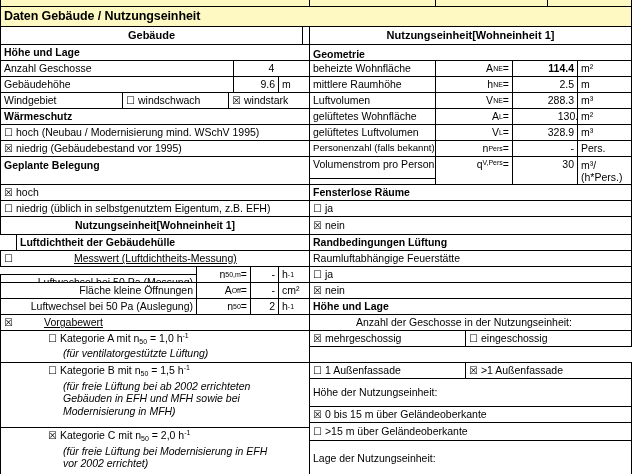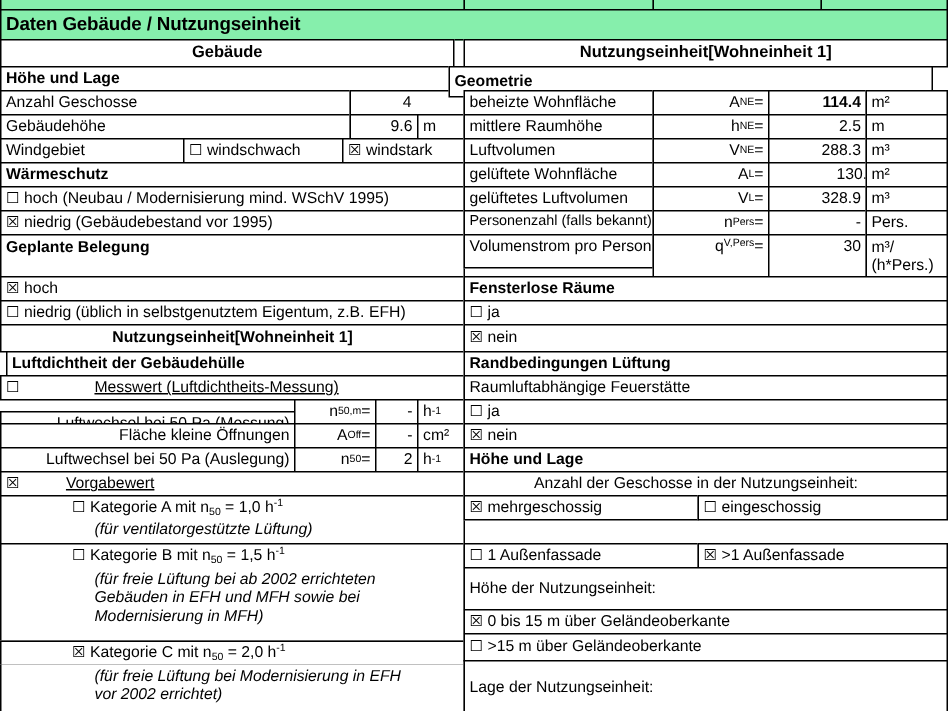--- a/index.html
+++ b/index.html
@@ -30,21 +30,21 @@
     align-items: center;
     white-space: nowrap;
     overflow: hidden;
     line-height: 1.05;
   }
   .cell.multi { white-space: normal; overflow: visible; }
   .cell.top    { align-items: flex-start; padding-top: 2px; }
   .bold   { font-weight: bold; }
   .center { justify-content: center; text-align: center; }
   .right  { justify-content: flex-end; text-align: right; }
-  .gray   { background: #86efac; }
+  .gray   { background: #fef9c3; }
   .nob-top    { border-top: none; font-style: italic; }
   .nob-bottom { border-bottom: none; }
 
   .title {
     font-size: 12.5px;
     font-weight: bold;
     letter-spacing: -0.1px;
   }
   .hdr { font-weight: bold; font-size: 11px; }
 
@@ -111,25 +111,25 @@
     <span class="cb">☒</span>
     <span class="lbl">hoch</span>
   </div>
   <div class="cell" style="left:0px; top:200px; width:310px; height:17px;">
     <span class="cb">☐</span>
     <span class="lbl">niedrig (üblich in selbstgenutztem Eigentum, z.B. EFH)</span>
   </div>
 
   <div class="cell bold center" style="left:0px; top:216px; width:310px; height:19px;">Nutzungseinheit[Wohneinheit 1]</div>
 
-  <div class="cell bold" style="left:4px; top:234px; width:310px; height:17px;">Luftdichtheit der Gebäudehülle</div>
+  <div class="cell bold" style="left:16px; top:234px; width:310px; height:17px;">Luftdichtheit der Gebäudehülle</div>
 
   <div class="cell" style="left:0px; top:250px; width:310px; height:17px;">
     <span class="cb">☐</span>
-    <span class="lbl ul" style="margin-left:17px;padding-left:30px;">Messwert (Luftdichtheits-Messung)</span>
+    <span class="lbl ul" style="margin-left:28px;padding-left:30px;">Messwert (Luftdichtheits-Messung)</span>
   </div>
 
   <div class="cell right" style="left:0px; top:274px; width:197px; height:17px;">Luftwechsel bei 50 Pa (Messung)</div>
   <div class="cell right" style="left:196px; top:266px; width:55px; height:17px;">
     <span>n</span>
       <span class="sub">50,m</span>
       <span>=</span>
   </div>
   <div class="cell right" style="left:250px; top:266px; width:29px; height:17px;">-</div>
   <div class="cell" style="left:278px; top:266px; width:32px; height:17px;">
@@ -185,21 +185,21 @@
     <span class="cb" style="margin-left:44px;">☒</span>
     <span class="lbl"><span>Kategorie C mit n</span><span class="sub">50</span><span> = 2,0 h</span><span class="sup">-1</span></span>
   </div>
   <div class="cell multi top nob-top nob-bottom" style="left:0px; top:443px; width:310px; height:33px; padding-left:62px; padding-top:2px;">
     <div>
       <span class="stack">(für freie Lüftung bei Modernisierung in EFH</span>
       <span class="stack">vor 2002 errichtet)</span>
     </div>
   </div>
 
-  <div class="cell bold" style="left:299px; top:44px; width:323px; height:21px;">Geometrie</div>
+  <div class="cell bold" style="left:309px; top:44px; width:323px; height:21px;">Geometrie</div>
 
   <div class="cell" style="left:309px; top:60px; width:127px; height:17px;">beheizte Wohnfläche</div>
   <div class="cell right" style="left:435px; top:60px; width:78px; height:17px;">
     <span>A</span>
       <span class="sub">NE</span>
       <span>=</span>
   </div>
   <div class="cell right" style="left:512px; top:60px; width:66px; height:17px;font-weight:bold;">114.4</div>
   <div class="cell" style="left:577px; top:60px; width:55px; height:17px;">m²</div>
 
@@ -214,21 +214,21 @@
 
   <div class="cell" style="left:309px; top:92px; width:127px; height:17px;">Luftvolumen</div>
   <div class="cell right" style="left:435px; top:92px; width:78px; height:17px;">
     <span>V</span>
       <span class="sub">NE</span>
       <span>=</span>
   </div>
   <div class="cell right" style="left:512px; top:92px; width:66px; height:17px;">288.3</div>
   <div class="cell" style="left:577px; top:92px; width:55px; height:17px;">m³</div>
 
-  <div class="cell" style="left:309px; top:108px; width:127px; height:17px;">gelüftete Wohnfläche</div>
+  <div class="cell" style="left:309px; top:108px; width:127px; height:17px;">gelüftetes Wohnfläche</div>
   <div class="cell right" style="left:435px; top:108px; width:78px; height:17px;">
     <span>A</span>
       <span class="sub">L</span>
       <span>=</span>
   </div>
   <div class="cell right" style="left:512px; top:108px; width:76px; height:17px;">130.5</div>
   <div class="cell" style="left:577px; top:108px; width:55px; height:17px;">m²</div>
 
   <div class="cell" style="left:309px; top:124px; width:127px; height:17px;">gelüftetes Luftvolumen</div>
   <div class="cell right" style="left:435px; top:124px; width:78px; height:17px;">

